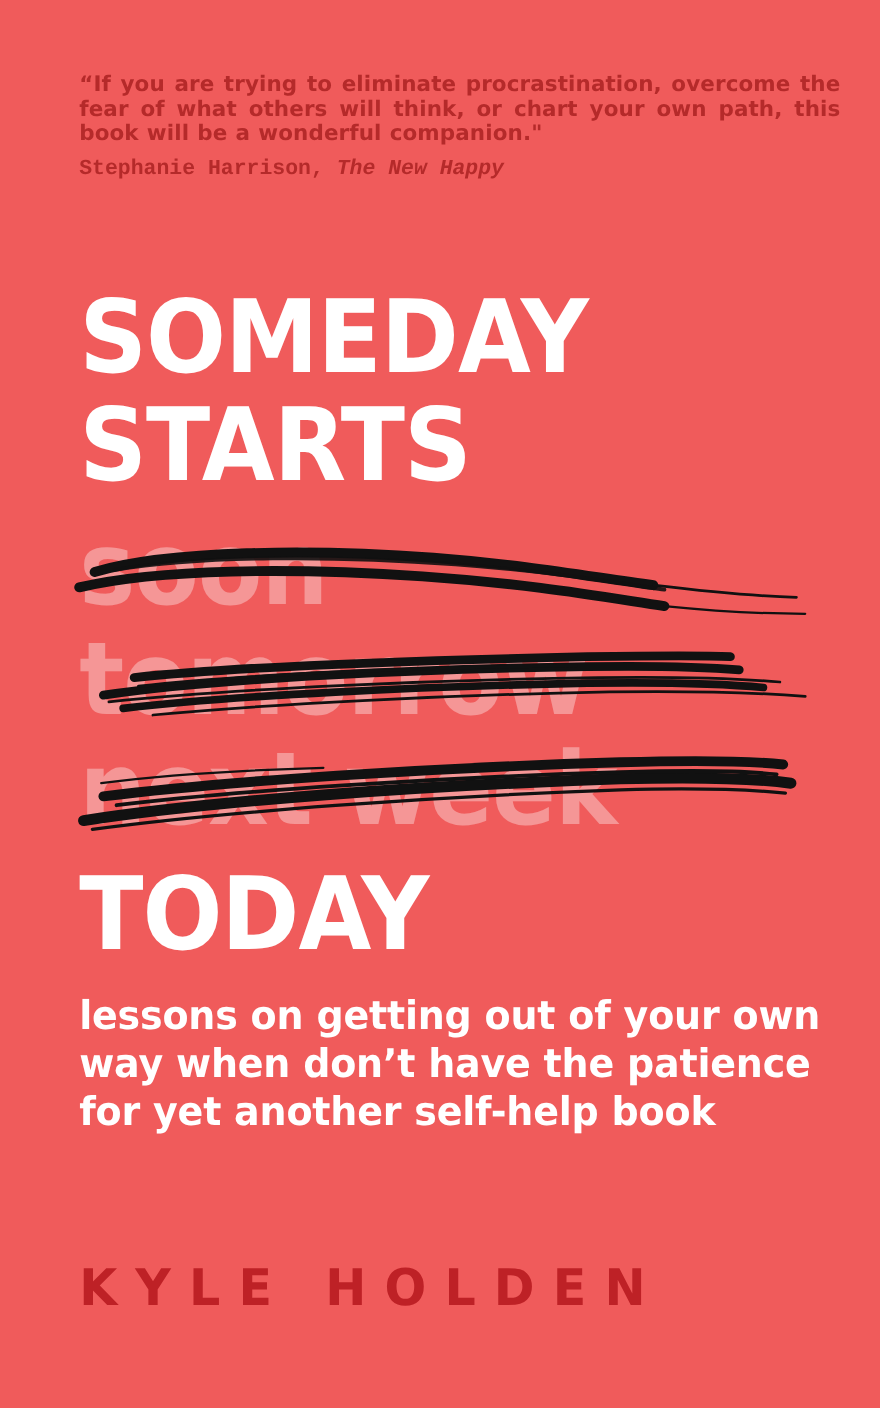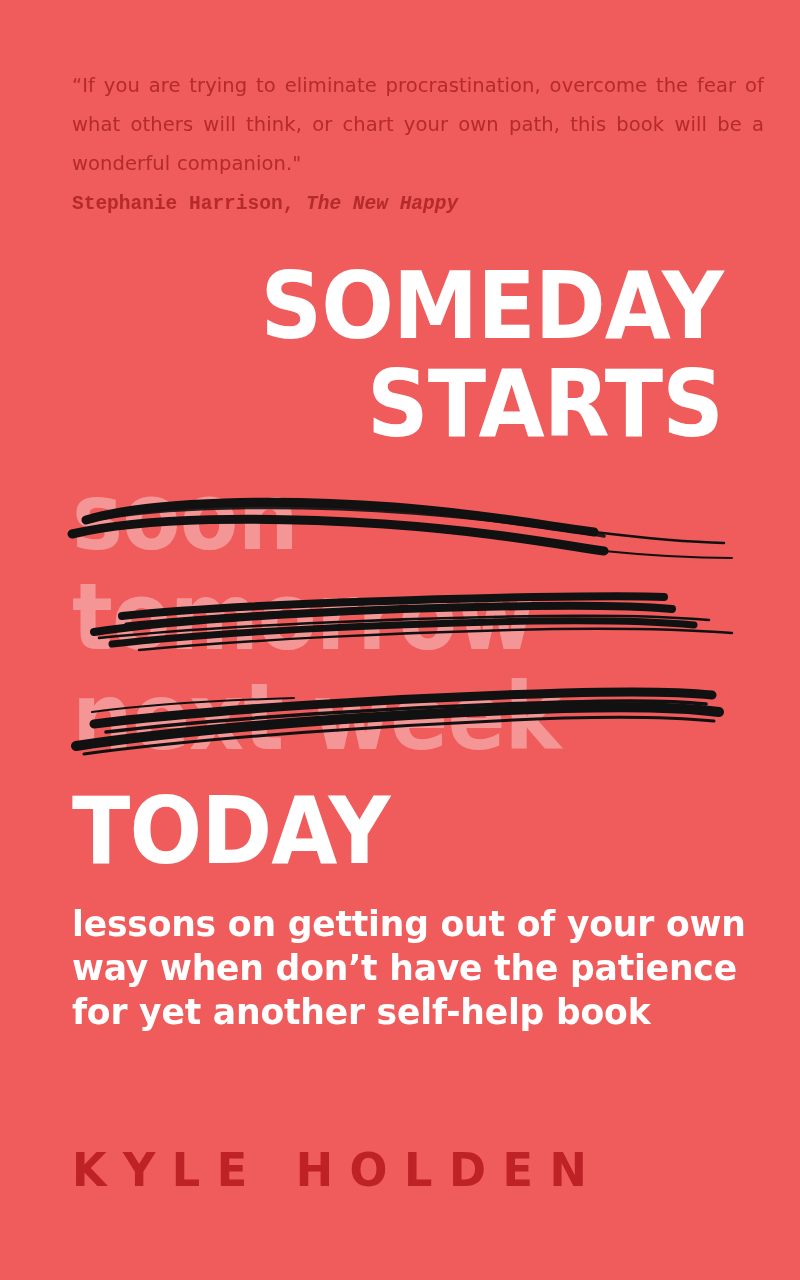--- a/index.html
+++ b/index.html
@@ -22,22 +22,22 @@
   .blurb {
     position:absolute;
     left:72px;
     top:66px;
     width:692px;
   }
   .blurb-quote {
     color:#B52A2A;
     font-family:"DejaVu Sans", sans-serif;
     font-size:19.5px;
-    line-height:39px;
-    font-weight:400;
+    line-height:22px;
+    font-weight:700;
     text-align:justify;
     letter-spacing:0.1px;
     word-spacing:0.5px;
   }
   .blurb-attrib {
     margin-top:8px;
     color:#B52A2A;
     font-family:Liberation Mono, monospace;
     font-size:19.5px;
     line-height:26px;
@@ -45,21 +45,20 @@
     white-space:nowrap;
   }
   .blurb-attrib .bk { font-style:italic; }
 
   
   .titleblock {
     position:absolute;
     left:72px;
     top:268px;
     width:700px;
-    text-align:right;
   }
   .tline {
     color:#FFFFFF;
     font-family:"DejaVu Sans", sans-serif;
     font-weight:bold;
     font-size:92px;
     line-height:78px;
     letter-spacing:-1px;
     transform:scaleX(0.93);
     transform-origin:left center;

